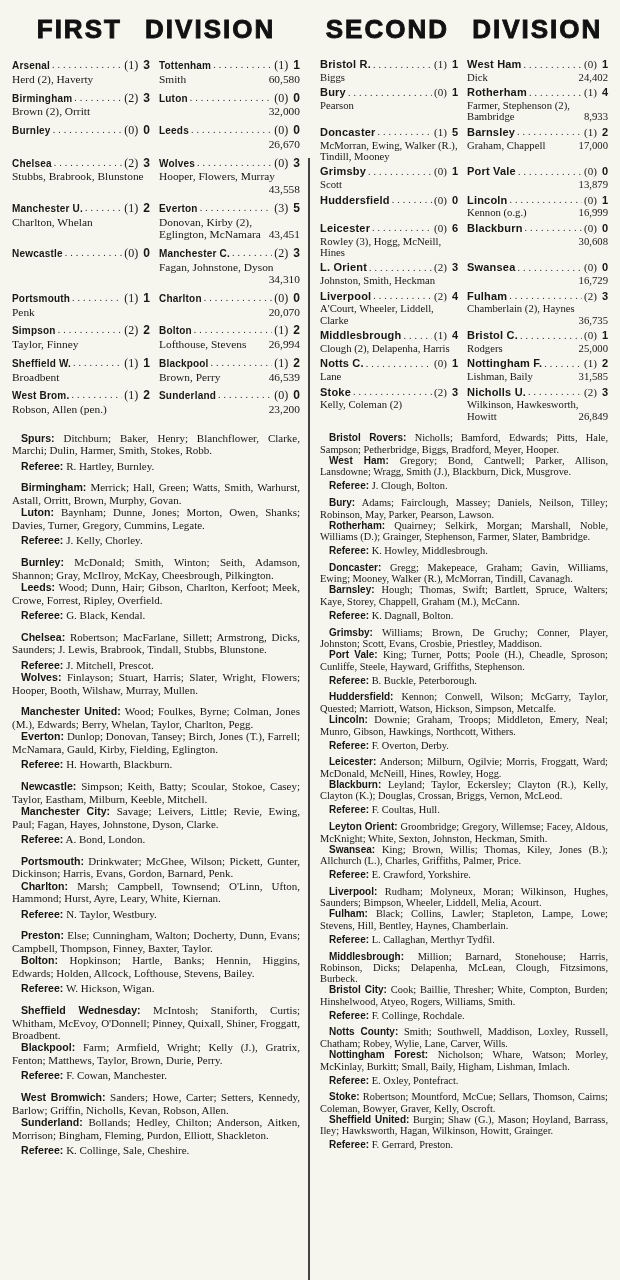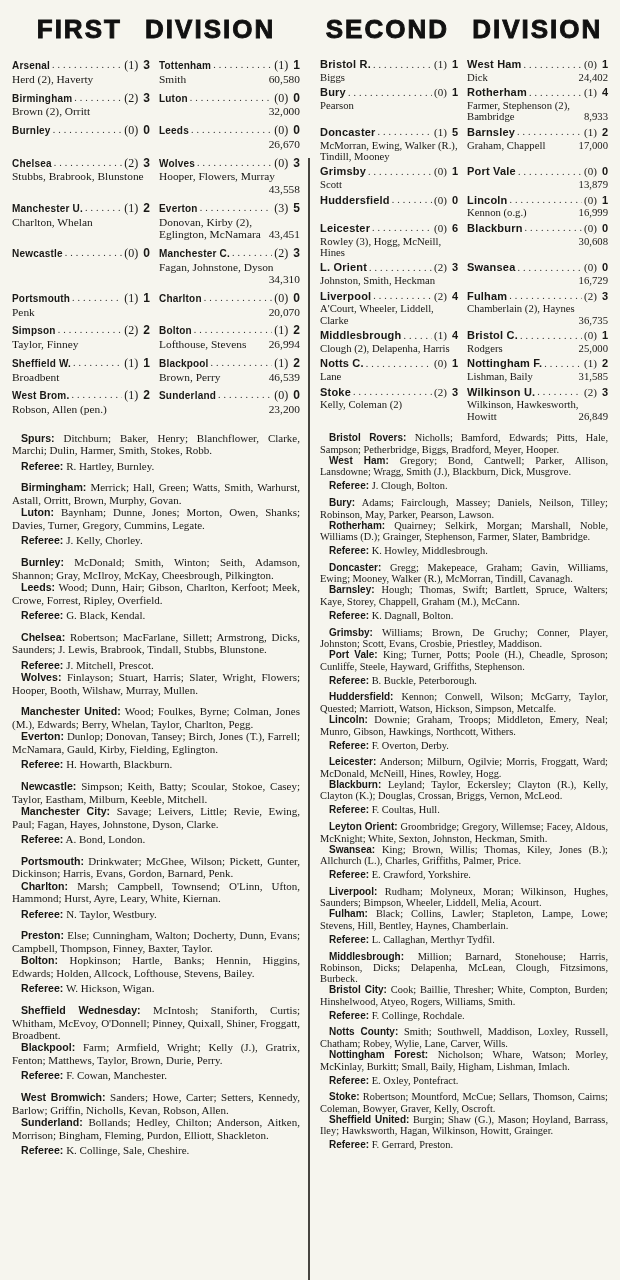--- a/index.html
+++ b/index.html
@@ -541,21 +541,21 @@
             <div class="scoreline">
               <span class="tname">Stoke</span>
               <span class="dots">....................</span>
               <span class="ht">(2)</span>
               <span class="fs">3</span>
             </div>
             <div class="scorers"><span class="sctext">Kelly, Coleman (2)</span> </div>
           </div>
           <div class="cell away">
             <div class="scoreline">
-              <span class="tname">Wilkinson U.</span>
+              <span class="tname">Nicholls U.</span>
               <span class="dots">....................</span>
               <span class="ht">(2)</span>
               <span class="fs">3</span>
             </div>
             <div class="scorers"><span class="sctext">Wilkinson, Hawkesworth, Howitt</span> <span class="att">26,849</span></div>
           </div>
         </div>
       </div>
       <div class="lineups">
         <div class="group">

